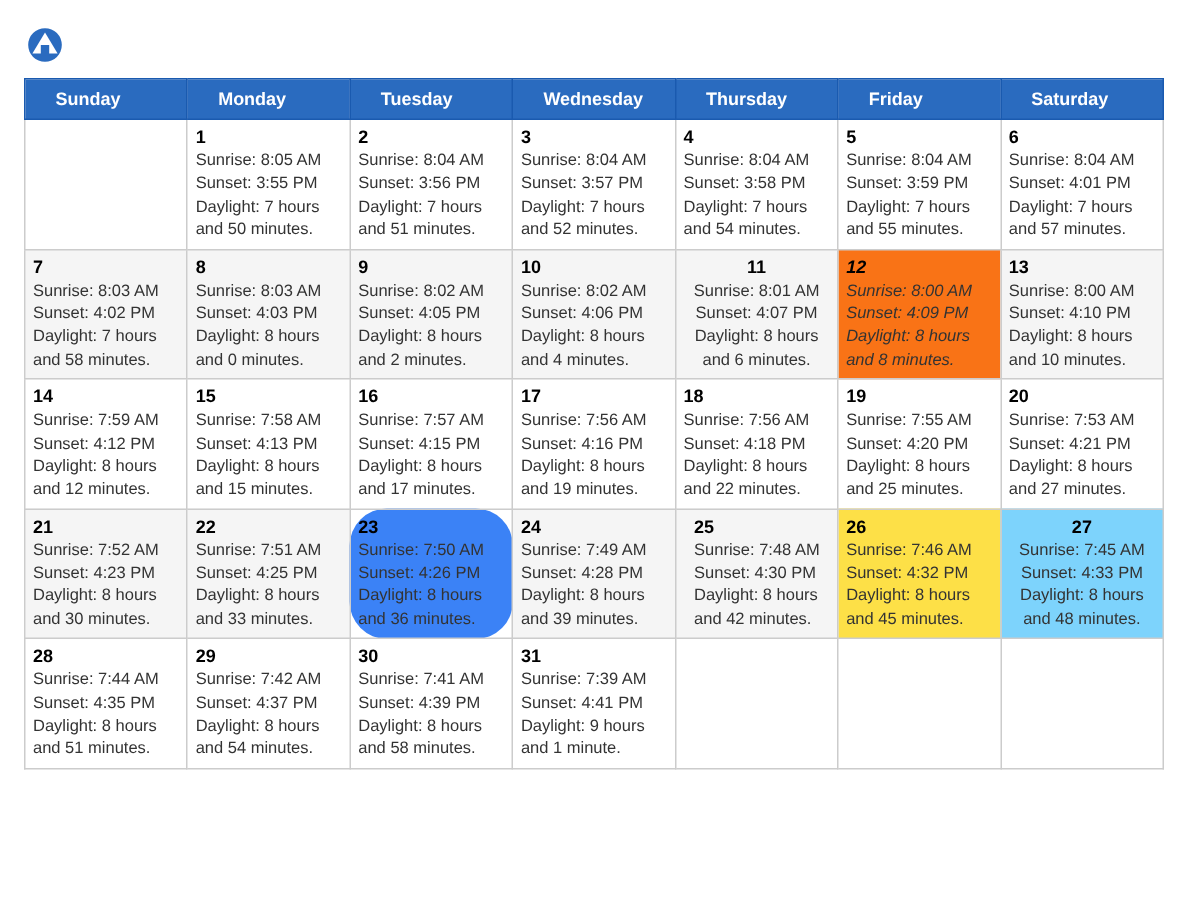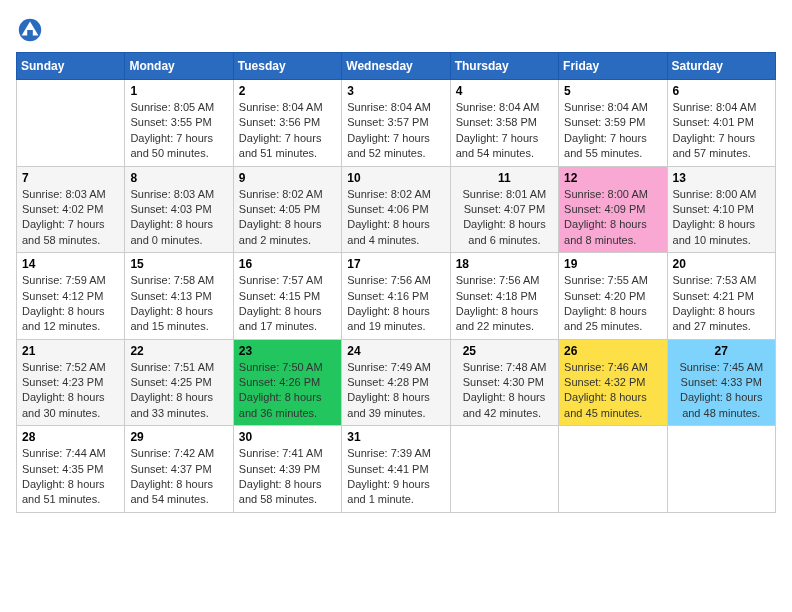--- a/index.html
+++ b/index.html
@@ -48,21 +48,21 @@
       color: #333;
     }
     .calendar {
       width: 100%;
       border-collapse: collapse;
       font-size: 11px;
     }
     .calendar th {
       background-color: #2a6bbf;
       color: #fff;
-      padding: 6px 4px;
+      padding: 6px 20px;
       text-align: left;
       font-size: 12px;
       font-weight: bold;
       border: 1px solid #1a5aaf;
     }
     .calendar td {
       border: 1px solid #ccc;
       vertical-align: top;
       padding: 4px 5px;
       width: 108px;
@@ -138,21 +138,21 @@
         <td style="background-color: rgb(245, 245, 245);"><span class="day-number">7</span>
         <span class="day-info">Sunrise: 8:03 AM<br>Sunset: 4:02 PM<br>Daylight: 7 hours and 58 minutes.</span></td>
         <td style="background-color: rgb(245, 245, 245);"><span class="day-number">8</span>
         <span class="day-info">Sunrise: 8:03 AM<br>Sunset: 4:03 PM<br>Daylight: 8 hours and 0 minutes.</span></td>
         <td style="background-color: rgb(245, 245, 245);"><span class="day-number">9</span>
         <span class="day-info">Sunrise: 8:02 AM<br>Sunset: 4:05 PM<br>Daylight: 8 hours and 2 minutes.</span></td>
         <td style="background-color: rgb(245, 245, 245);"><span class="day-number">10</span>
         <span class="day-info">Sunrise: 8:02 AM<br>Sunset: 4:06 PM<br>Daylight: 8 hours and 4 minutes.</span></td>
         <td style="background-color: rgb(245, 245, 245); text-align: center;"><span class="day-number">11</span>
         <span class="day-info">Sunrise: 8:01 AM<br>Sunset: 4:07 PM<br>Daylight: 8 hours and 6 minutes.</span></td>
-        <td style="background-color: #f9a8d4;"><span class="day-number">12</span>
+        <td style="background-color: #f97316; font-style: italic;"><span class="day-number">12</span>
         <span class="day-info">Sunrise: 8:00 AM<br>Sunset: 4:09 PM<br>Daylight: 8 hours and 8 minutes.</span></td>
         <td style="background-color: rgb(245, 245, 245);"><span class="day-number">13</span>
         <span class="day-info">Sunrise: 8:00 AM<br>Sunset: 4:10 PM<br>Daylight: 8 hours and 10 minutes.</span></td>
       </tr>
       <tr>
         <td><span class="day-number">14</span>
         <span class="day-info">Sunrise: 7:59 AM<br>Sunset: 4:12 PM<br>Daylight: 8 hours and 12 minutes.</span></td>
         <td><span class="day-number">15</span>
         <span class="day-info">Sunrise: 7:58 AM<br>Sunset: 4:13 PM<br>Daylight: 8 hours and 15 minutes.</span></td>
         <td><span class="day-number">16</span>
@@ -164,21 +164,21 @@
         <td><span class="day-number">19</span>
         <span class="day-info">Sunrise: 7:55 AM<br>Sunset: 4:20 PM<br>Daylight: 8 hours and 25 minutes.</span></td>
         <td><span class="day-number">20</span>
         <span class="day-info">Sunrise: 7:53 AM<br>Sunset: 4:21 PM<br>Daylight: 8 hours and 27 minutes.</span></td>
       </tr>
       <tr>
         <td style="background-color: rgb(245, 245, 245);"><span class="day-number">21</span>
         <span class="day-info">Sunrise: 7:52 AM<br>Sunset: 4:23 PM<br>Daylight: 8 hours and 30 minutes.</span></td>
         <td style="background-color: rgb(245, 245, 245);"><span class="day-number">22</span>
         <span class="day-info">Sunrise: 7:51 AM<br>Sunset: 4:25 PM<br>Daylight: 8 hours and 33 minutes.</span></td>
-        <td style="background-color: #22c55e;"><span class="day-number">23</span>
+        <td style="background-color: #3b82f6; border-radius: 25px;"><span class="day-number">23</span>
         <span class="day-info">Sunrise: 7:50 AM<br>Sunset: 4:26 PM<br>Daylight: 8 hours and 36 minutes.</span></td>
         <td style="background-color: rgb(245, 245, 245);"><span class="day-number">24</span>
         <span class="day-info">Sunrise: 7:49 AM<br>Sunset: 4:28 PM<br>Daylight: 8 hours and 39 minutes.</span></td>
         <td style="background-color: rgb(245, 245, 245); padding-left: 12px;"><span class="day-number">25</span>
         <span class="day-info">Sunrise: 7:48 AM<br>Sunset: 4:30 PM<br>Daylight: 8 hours and 42 minutes.</span></td>
         <td style="background-color: #fde047;"><span class="day-number">26</span>
         <span class="day-info">Sunrise: 7:46 AM<br>Sunset: 4:32 PM<br>Daylight: 8 hours and 45 minutes.</span></td>
         <td style="background-color: #7dd3fc; text-align: center;"><span class="day-number">27</span>
         <span class="day-info">Sunrise: 7:45 AM<br>Sunset: 4:33 PM<br>Daylight: 8 hours and 48 minutes.</span></td>
       </tr>

